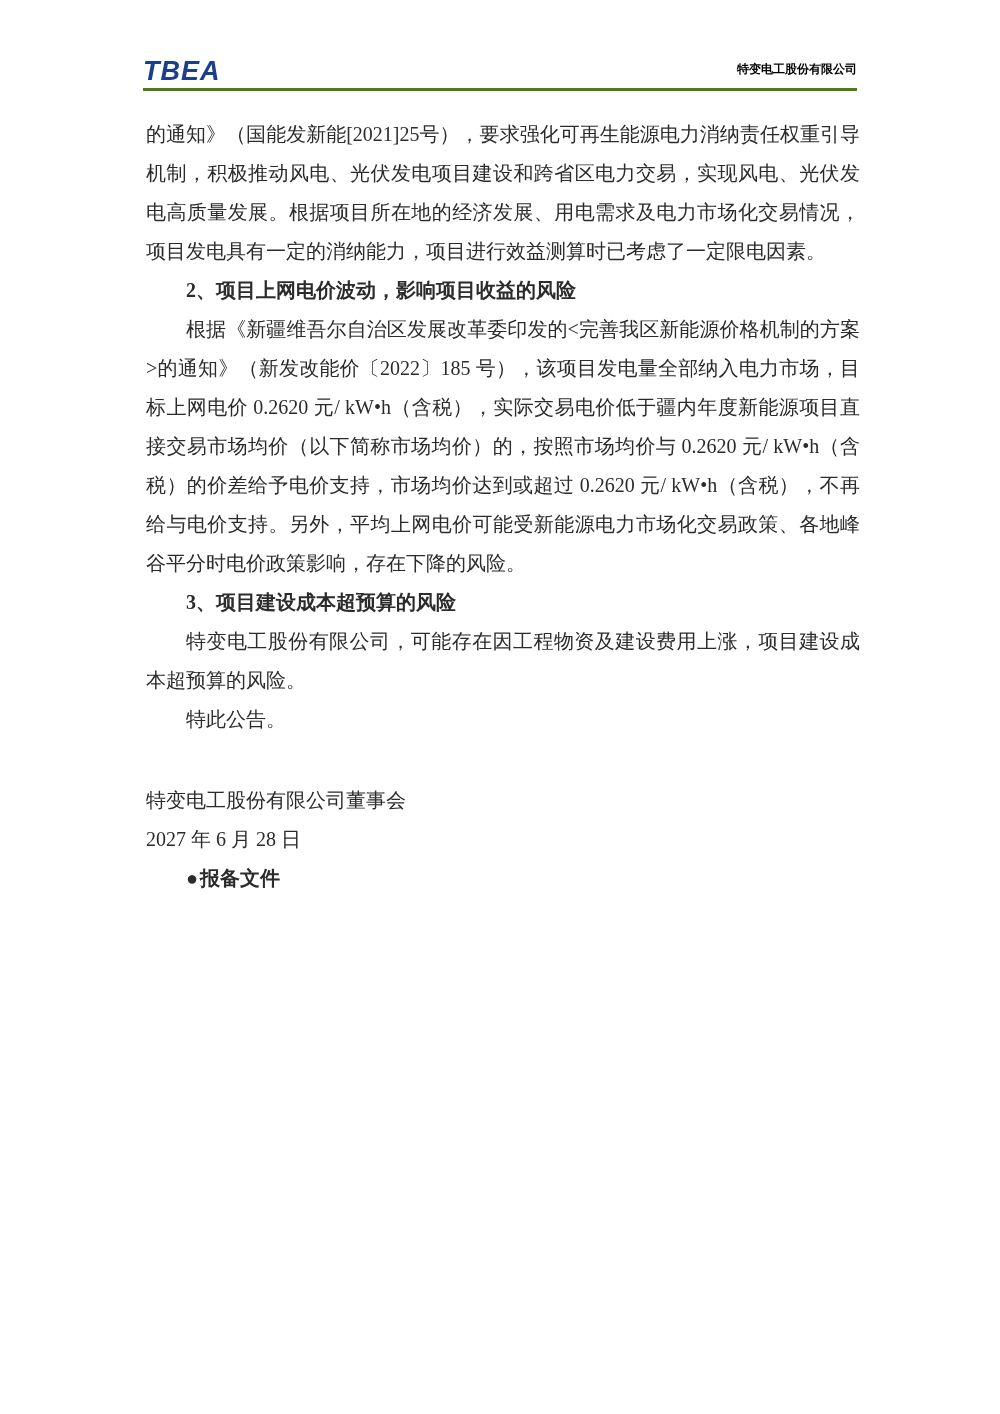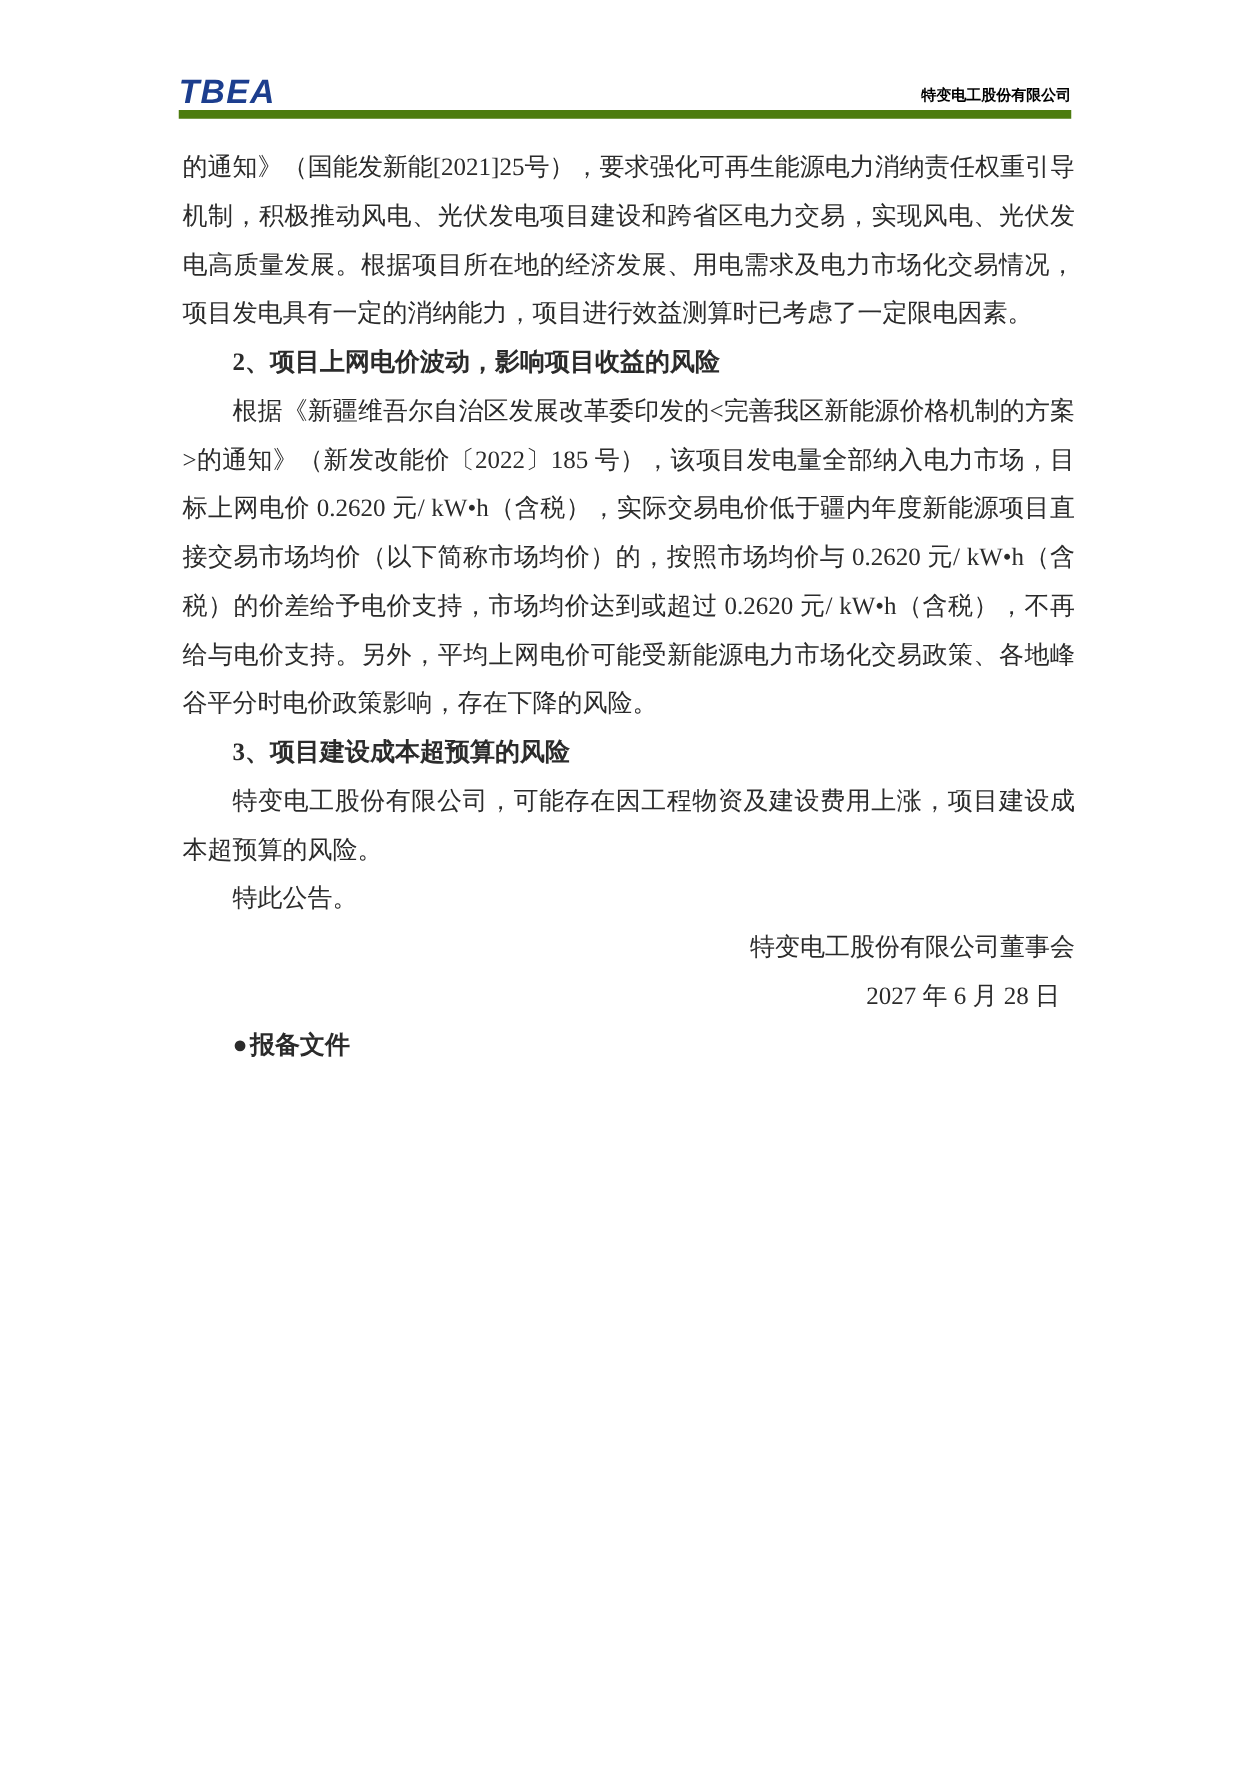--- a/index.html
+++ b/index.html
@@ -10,24 +10,24 @@
     background: #ffffff;
     overflow: hidden;
     font-family: "Liberation Serif", "DejaVu Serif", serif;
   }
   .header {
     position: absolute;
     left: 143px;
     top: 56px;
     width: 714px;
     height: 32px;
-    border-bottom: 7px solid #4d7c0f;
+    border-bottom: 3px solid #4d7c0f;
     display: flex;
     justify-content: space-between;
-    align-items: flex-end;
+    align-items: center;
   }
   .logo {
     font-family: "Liberation Sans", "DejaVu Sans", sans-serif;
     font-weight: bold;
     font-style: italic;
     font-size: 27px;
     letter-spacing: 1px;
     line-height: 1;
     padding-bottom: 1px;
     color: #1c3e8e;
@@ -45,21 +45,21 @@
     top: 115px;
     width: 714px;
     font-size: 20px;
     line-height: 39px;
     color: #2b2b2b;
     text-align: justify;
   }
   .content p { margin: 0; text-indent: 2em; }
   .content p.cont { text-indent: 0; }
   .content p.heading { font-weight: bold; }
-  .signature { text-align: right; }
+  .signature { margin-top: 42px; }
   .signature p { text-indent: 0; }
   .signature p.date { padding-right: 12px; }
   .filing-heading { font-weight: bold; }
   .filing-heading .bullet { margin-right: 2px; }
 </style>
 </head>
 <body>
 
 <div class="page">
 

